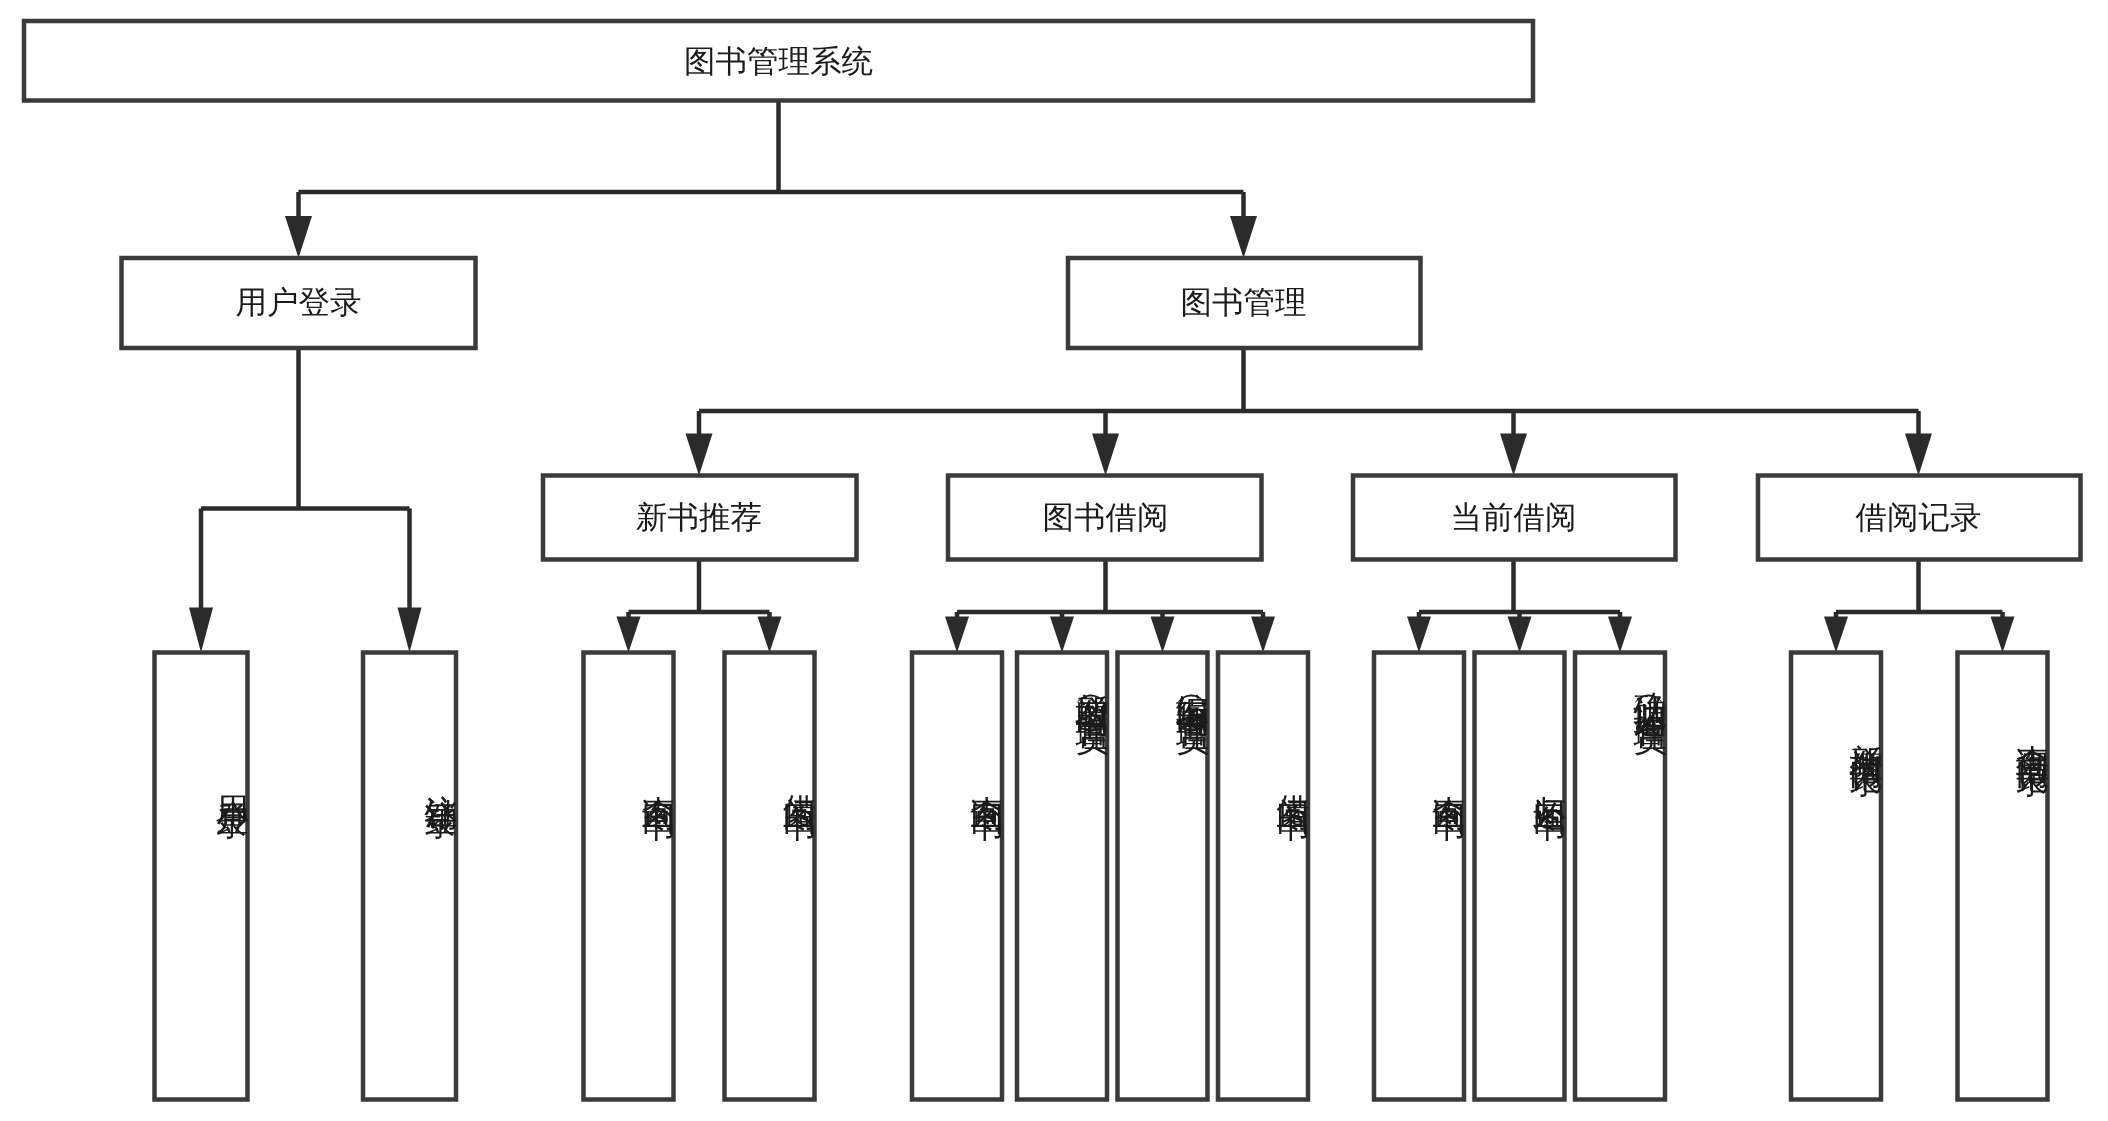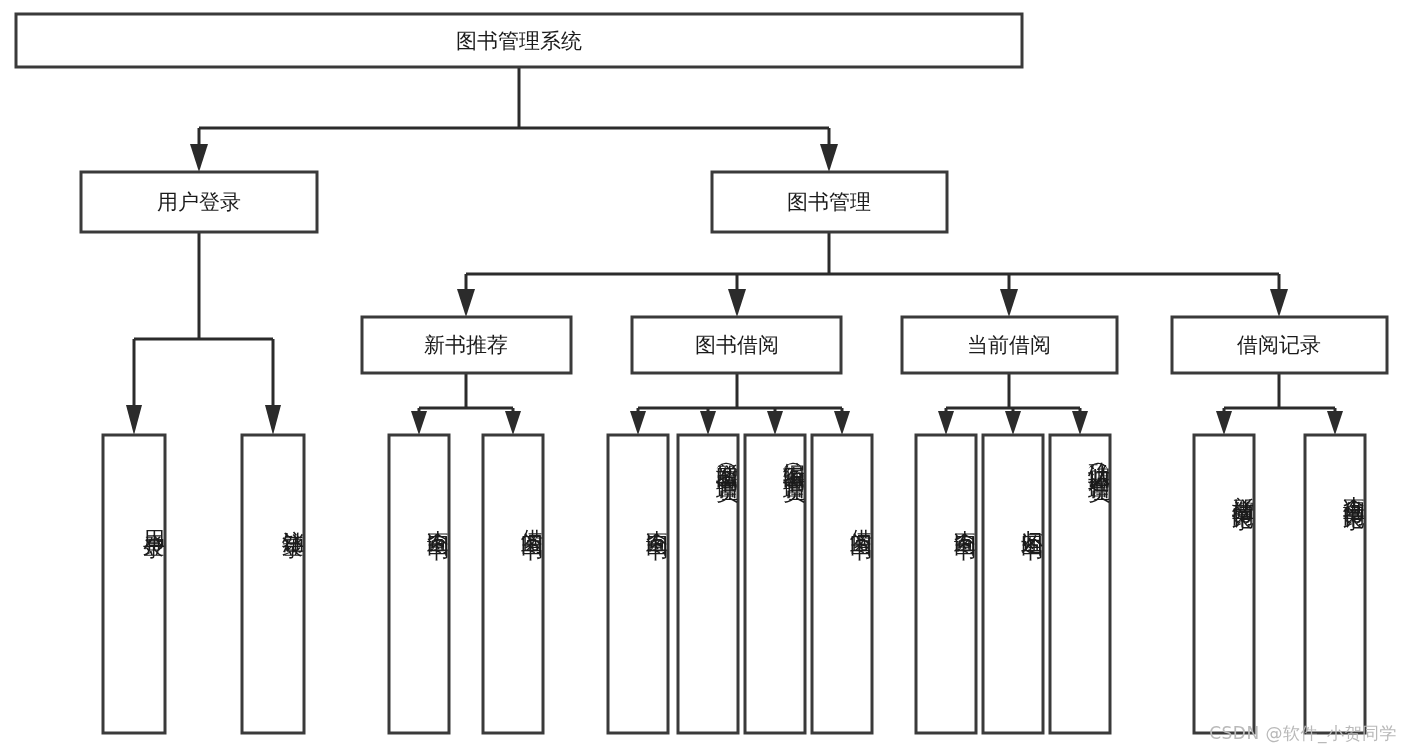--- a/index.html
+++ b/index.html
@@ -213,14 +213,13 @@
   <div class="leaf-label-wrap" style="left:745px; top:444px; width:60px; height:290px;">编辑图书（管理员）</div>
   <div class="leaf-label-wrap" style="left:812px; top:512px; width:60px; height:160px;">借阅图书</div>
 
   <div class="leaf-label-wrap" style="left:916px; top:512px; width:60px; height:160px;">查询图书</div>
   <div class="leaf-label-wrap" style="left:983px; top:512px; width:60px; height:160px;">归还图书</div>
   <div class="leaf-label-wrap" style="left:1050px; top:444px; width:60px; height:290px;">确认归还（管理员）</div>
 
   <div class="leaf-label-wrap" style="left:1194px; top:478px; width:60px; height:230px;">新增借阅记录</div>
   <div class="leaf-label-wrap" style="left:1305px; top:478px; width:60px; height:230px;">查询借阅记录</div>
 
-  <div class="watermark">CSDN @软件_小贺同学</div>
 </div>
 
 </body></html>

